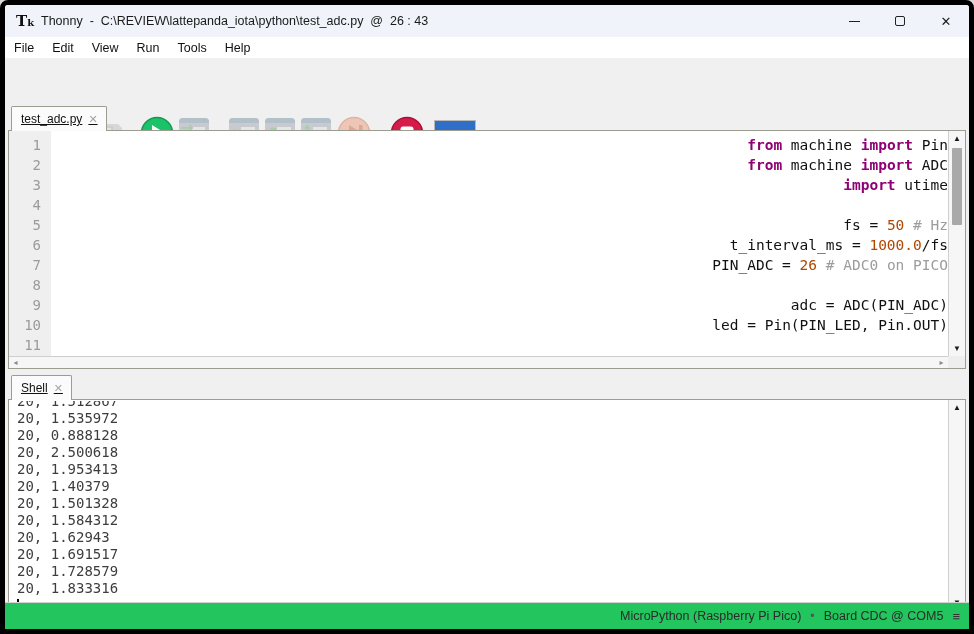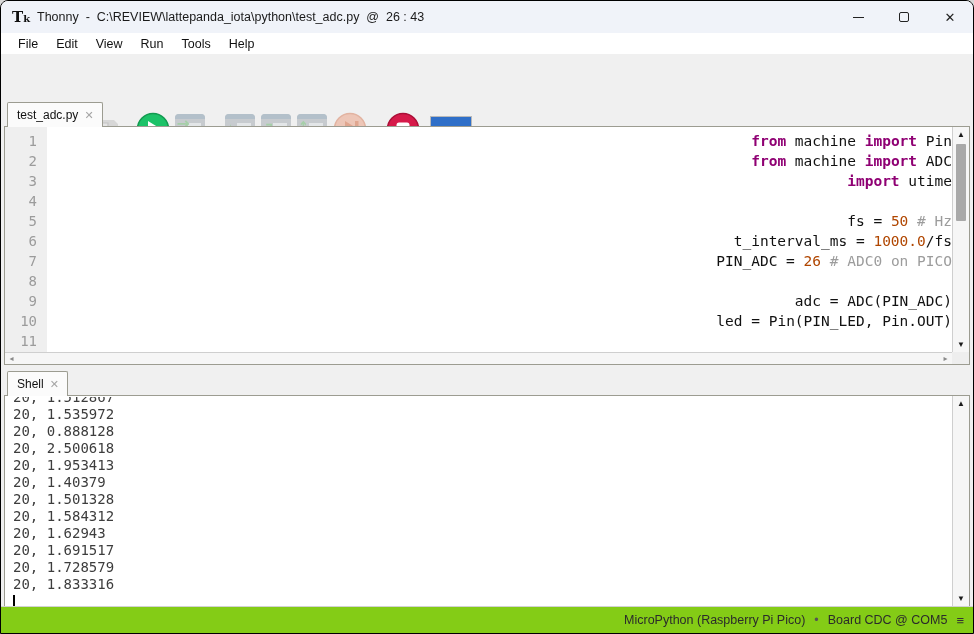--- a/index.html
+++ b/index.html
@@ -1,55 +1,55 @@
 <!DOCTYPE html>
 <html><head>
 <meta charset="utf-8">
 <style>
   * { margin:0; padding:0; box-sizing:border-box; }
   html,body { width:974px; height:634px; font-family:"Liberation Sans", sans-serif; background:#d9d9d9; }
   .window {
     position:relative; width:974px; height:634px; background:#f0f0f0;
-    border:1px solid #000000; border-radius:8px 8px 0 0; overflow:hidden;
+    border:5px solid #000000; border-radius:8px 8px 0 0; overflow:hidden;
   }
 
   
   .titlebar { position:absolute; top:0; left:0; right:0; height:32px; background:#f0f3f9; }
   .titlebar .app-icon {
     position:absolute; left:11px; top:7px; width:18px; height:18px;
     font-family:"DejaVu Serif", serif; font-weight:bold; font-size:15px; color:#111; line-height:18px;
   }
   .titlebar .title-text {
     position:absolute; left:36px; top:0; height:44px; line-height:32px;
     font-size:12.5px; color:#1a1a1a; white-space:pre;
   }
   .win-btns { position:absolute; right:0; top:0; height:32px; display:flex; }
   .win-btn { width:46px; height:32px; display:flex; align-items:center; justify-content:center; color:#222; }
   .glyph-min { width:11px; height:1px; background:#222; display:block; }
   .glyph-max { width:10px; height:10px; border:1.2px solid #222; border-radius:2px; display:block; }
   .glyph-close { font-size:13px; line-height:1; }
 
   
-  .menubar { position:absolute; top:32px; left:0; right:0; height:21px; background:#ffffff; display:flex; align-items:center; padding-left:8px; }
+  .menubar { position:absolute; top:32px; left:0; right:0; height:21px; background:#ffffff; display:flex; align-items:center; }
   .menu-item { font-size:12.5px; color:#111; padding:2px 9px; cursor:default; }
 
   
   .toolbar { position:absolute; top:53px; left:0; right:0; height:47px; background:#f0f0f0; }
   .tb { position:absolute; top:58px; width:34px; height:34px; }
   .tb svg { display:block; }
   .gray-step { position:absolute; inset:2px; background:#c7cbcf; border-radius:4px; overflow:hidden; }
   .gray-step .bar  { position:absolute; top:0; left:0; right:0; height:5px; background:#b3c0ca; }
   .gray-step .l1, .gray-step .l2, .gray-step .l3 { position:absolute; left:12px; right:4px; height:3px; background:#e3e6e8; }
   .gray-step .l1{top:9px} .gray-step .l2{top:16px} .gray-step .l3{top:23px}
   .gray-step .arrow { position:absolute; left:2px; top:6px; font-size:15px; color:#a6cfa9; font-weight:bold; line-height:1; }
 
   
   .tab {
     position:absolute; height:25px; background:#fbfbfb; border:1px solid #9c9c91; border-bottom:none;
-    border-radius:2px 2px 0 0; font-size:12px; color:#111; padding:5px 8px 0 9px; z-index:3;
+    border-radius:2px 2px 0 0; font-size:12px; color:#111; padding:5px 8px 0 9px; z-index:3;text-decoration:underline;
   }
   .tab .close-x { color:#a5a5a5; font-size:11px; margin-left:6px; }
 
   .editor-tab { top:101px; left:6px; }
   .editor-box {
     position:absolute; top:125px; left:3px; right:3px; height:239px;
     background:#ffffff; border:1px solid #9c9c91; z-index:2;
   }
   .editor-content { position:absolute; top:0; left:0; right:17px; bottom:12px; overflow:hidden; }
   .gutter { position:absolute; top:0; bottom:0; left:0; width:42px; background:#efefef; border-right:1px solid #efefef; padding-top:6px; }
@@ -79,21 +79,21 @@
   .sb-btn { position:absolute; display:flex; align-items:center; justify-content:center; color:#1a1a1a; font-size:8px; line-height:1; }
   .vscroll .sb-up { top:0; left:0; right:0; height:15px; }
   .vscroll .sb-down { bottom:0; left:0; right:0; height:15px; }
   .hscroll .sb-left { left:0; top:0; bottom:0; width:13px; color:#8a8a8a; }
   .hscroll .sb-right { right:0; top:0; bottom:0; width:13px; color:#8a8a8a; }
   .vthumb { position:absolute; left:3px; right:3px; background:#a9a9a9; border-radius:1px; }
   .corner { position:absolute; right:0; bottom:0; width:17px; height:12px; background:#eeeeee; }
 
   
   .statusbar {
-    position:absolute; left:0; right:0; bottom:0; height:27px; background:#84cc16; border-top:1px solid #d2d2d2;
+    position:absolute; left:0; right:0; bottom:0; height:27px; background:#22c55e; border-top:1px solid #d2d2d2;
     display:flex; align-items:center; justify-content:flex-end; gap:9px; padding-right:9px;
     font-size:12.5px; color:#2b2b2b; z-index:4;
   }
   .statusbar .sep { color:#555; }
   .statusbar .sb-menu { font-size:13px; color:#333; }
 </style>
 </head>
 <body>
 
 <div class="window">

